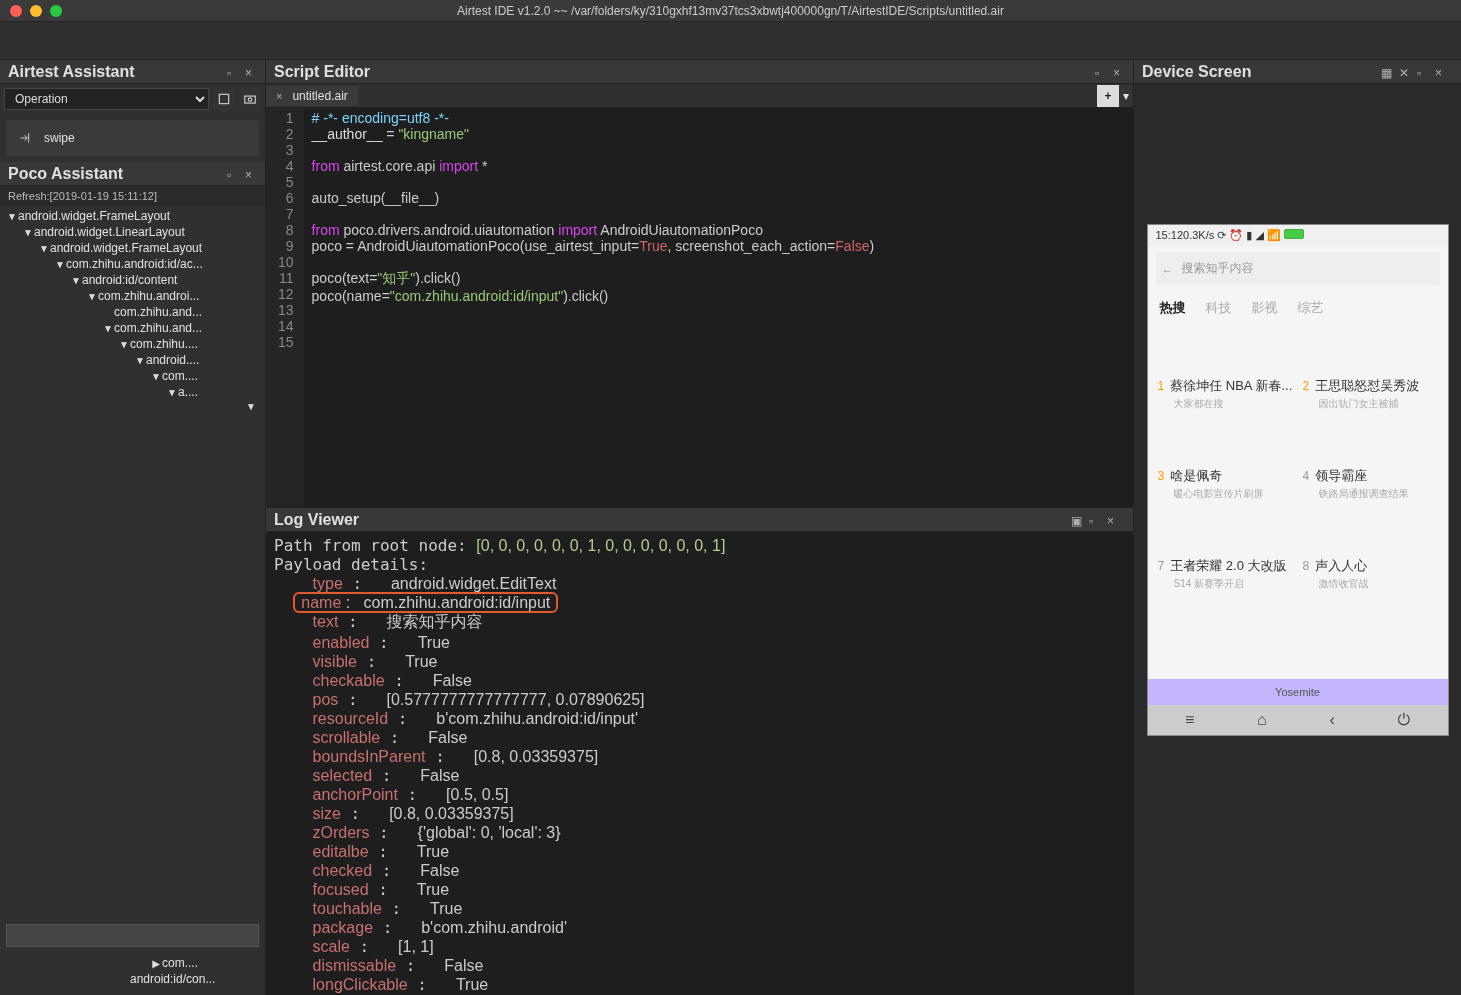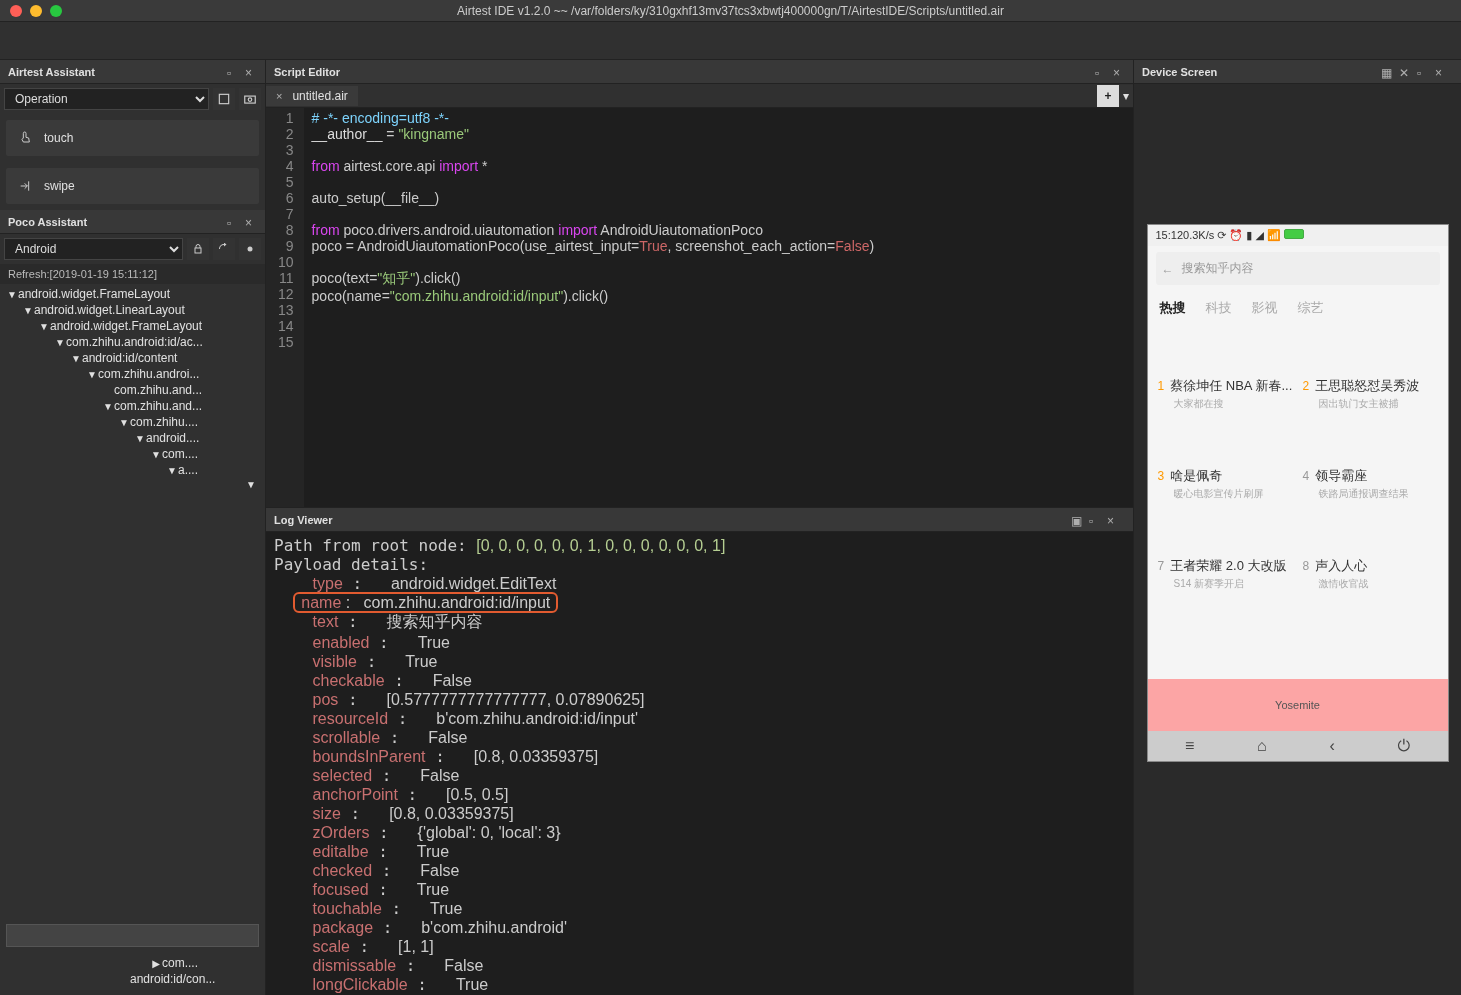--- a/index.html
+++ b/index.html
@@ -7,21 +7,21 @@
 .title-bar { height:22px; background:#3a3a3a; display:flex; align-items:center; position:relative; border-bottom:1px solid #222; }
 .traffic { display:flex; gap:8px; margin-left:10px; }
 .dot { width:12px; height:12px; border-radius:50%; }
 .red{background:#ff5f57}.yel{background:#febc2e}.grn{background:#28c840}
 .title-text { position:absolute; left:0; right:0; text-align:center; color:#ccc; font-size:12px; }
 .toolbar { height:38px; background:#303030; display:flex; align-items:center; padding:0 12px; gap:40px; border-bottom:1px solid #222;flex-direction:column; }
 .tool-icon { width:22px; height:22px; opacity:.9; fill:#ddd; stroke:#ddd; cursor:pointer; }
 .main { display:flex; height:calc(100% - 60px); }
 .left-col { width:266px; display:flex; flex-direction:column; border-right:1px solid #222; }
 .panel-header { height:24px; background:#383838; display:flex; align-items:center; padding:0 8px; position:relative; border-bottom:1px solid #222; }
-.panel-title { font-weight:600; font-size:11px; flex:1; }
+.panel-title { font-weight:600; font-size:16px; flex:1; }
 .panel-ctrl { display:flex; gap:6px; }
 .pc { width:12px;height:12px; opacity:.7; cursor:pointer; }
 .dd-row { display:flex; align-items:center; padding:4px; gap:4px; background:#303030; }
 .dropdown { flex:1; background:#222; border:1px solid #444; color:#ddd; padding:2px 6px; height:22px; font-size:12px; }
 .sq-btn { width:22px;height:22px; background:#333; display:flex; align-items:center; justify-content:center; cursor:pointer; fill:#ccc; }
 .action-btn { margin:6px; padding:10px 12px; background:#3a3a3a; display:flex; align-items:center; gap:10px; cursor:pointer; border-radius:2px; }
 .action-btn svg{width:16px;height:16px;fill:#ccc;}
 .refresh-bar { background:#2a2a2a; padding:4px 8px; font-size:11px; color:#bbb; }
 .tree { background:#303030; flex:1; overflow:auto; font-size:12px; padding:2px 0 0 0; }
 .tree-node { display:flex; align-items:center; padding:1px 0 1px 6px; white-space:nowrap; cursor:pointer; }
@@ -52,21 +52,21 @@
 .ph-tabs { display:flex; gap:20px; padding:8px 12px; font-size:13px; }
 .ph-tabs .active{color:#222;font-weight:600}
 .ph-tabs span{color:#aaa}
 .ph-list { padding:4px 10px 80px 10px; }
 .ph-row { display:flex; padding:8px 0; gap:10px; }
 .ph-item { flex:1;margin-top:40px; }
 .ph-num{font-size:12px;margin-right:6px;}
 .ph-num.o{color:#f90}.ph-num.g{color:#999}
 .ph-title{font-size:13px;color:#333;}
 .ph-sub{font-size:10px;color:#aaa;margin-top:2px;margin-left:16px;}
-.ph-footer{background:#fca5a5;text-align:center;padding:20px;font-size:11px;color:#555;}
+.ph-footer{background:#c4b5fd;text-align:center;padding:7px;font-size:11px;color:#555;}
 .ph-nav{background:#ccc;display:flex;justify-content:space-around;padding:6px;}
 .ph-nav span{font-size:16px;color:#444;cursor:pointer;}
 .ph-batt{display:inline-block;width:20px;height:10px;border:1px solid #4a4;border-radius:2px;background:#4c4;}
 .ico-row{display:flex;gap:6px;margin-left:auto;margin-right:6px;}
 </style>
 </head>
 <body>
 
 <div class="title-bar">
   <div class="traffic">
@@ -126,55 +126,30 @@
         </div>
       <div class="sq-btn">
           <svg width="14" height="14" viewBox="0 0 24 24">
             <rect x="3" y="7" width="18" height="12" fill="none" stroke="#ccc" stroke-width="2"></rect>
             <circle cx="12" cy="13" r="3" fill="none" stroke="#ccc" stroke-width="2"></circle>
           </svg>
         </div>
     </div>
     <div class="action-btn">
       <svg viewBox="0 0 24 24">
-          <path d="M8 12V5a2 2 0 014 0v6l4 1 1 6H8l-2-4z" fill="none" stroke="#ccc" stroke-width="1.5"></path>
-        </svg>
-      <span>touch</span>
-    </div>
-    <div class="action-btn">
-      <svg viewBox="0 0 24 24">
           <path d="M4 12h10M10 8l4 4-4 4M16 5v14" fill="none" stroke="#ccc" stroke-width="1.5"></path>
         </svg>
       <span>swipe</span>
     </div>
 
     <div class="panel-header">
       <span class="panel-title">Poco Assistant</span>
       <div class="panel-ctrl">
           <span class="pc">▫</span>
           <span class="pc">×</span>
-        </div>
-    </div>
-    <div class="dd-row">
-      <select class="dropdown"><option>Android</option></select>
-      <div class="sq-btn">
-          <svg width="12" height="12" viewBox="0 0 24 24">
-            <rect x="6" y="10" width="12" height="10" fill="none" stroke="#ccc" stroke-width="2"></rect>
-            <path d="M8 10V7a4 4 0 018 0v3" fill="none" stroke="#ccc" stroke-width="2"></path>
-          </svg>
-        </div>
-      <div class="sq-btn">
-          <svg width="12" height="12" viewBox="0 0 24 24">
-            <path d="M4 12a8 8 0 018-8v3l5-4-5-4v3A10 10 0 002 12z" fill="#ccc"></path>
-          </svg>
-        </div>
-      <div class="sq-btn">
-          <svg width="12" height="12" viewBox="0 0 24 24">
-            <circle cx="12" cy="12" r="5" fill="#ccc"></circle>
-          </svg>
         </div>
     </div>
     <div class="refresh-bar">Refresh:[2019-01-19 15:11:12]</div>
     <div class="tree">
       <div class="tree-node" style="padding-left:6px">
           <span class="caret">▼</span>
           <span>android.widget.FrameLayout</span>
         </div>
       <div class="tree-node" style="padding-left:22px">
           <span class="caret">▼</span>

